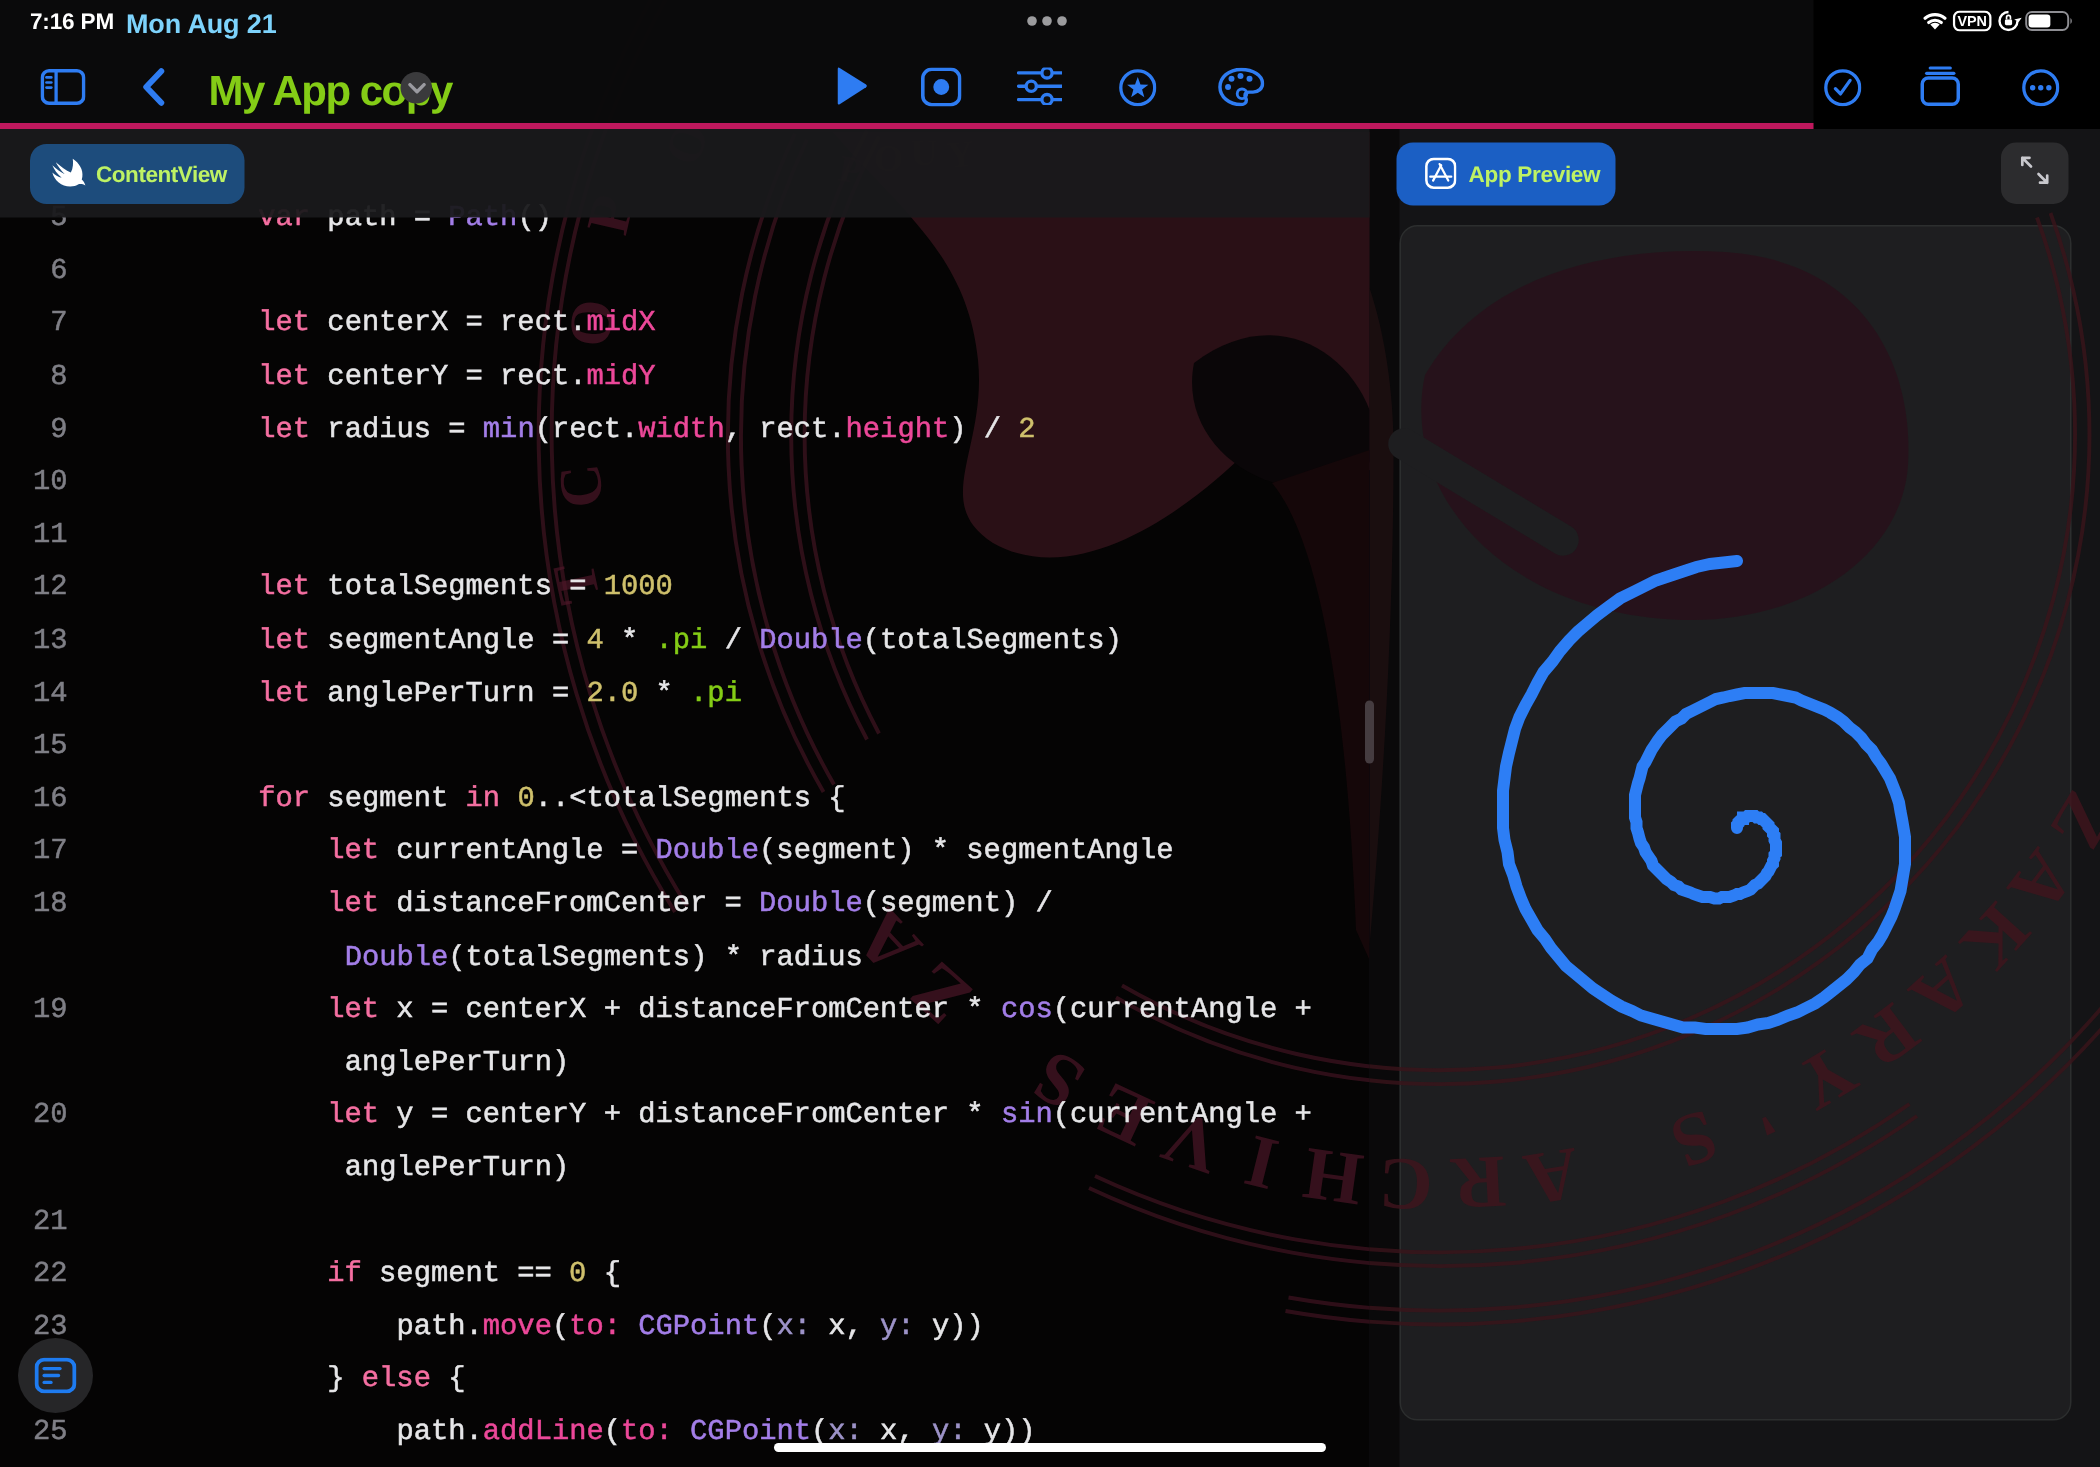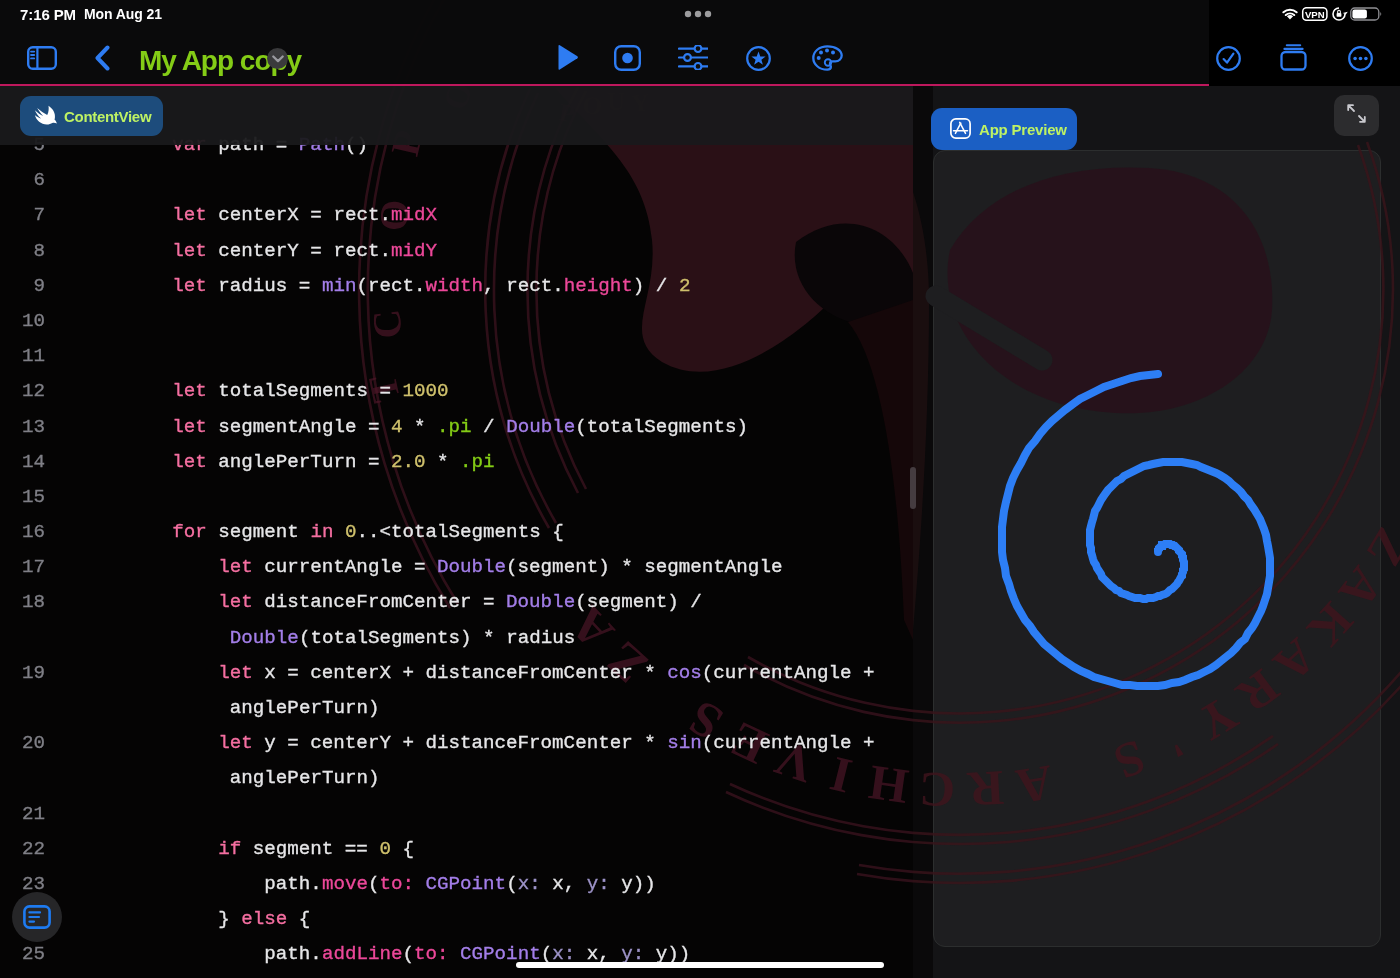--- a/index.html
+++ b/index.html
@@ -15,26 +15,26 @@
   #code{left:0;top:128px;width:913px;z-index:2;font-family:"Liberation Mono",monospace;font-size:19.2px;line-height:35.2px;white-space:pre;color:#e6e6e8;-webkit-text-stroke:0.35px}
   #code .row{position:relative;height:35.2px}
   #code .ln{position:absolute;left:0;top:0;width:45px;text-align:right;color:#7f7f86}
   #code .cd{position:absolute;top:0}
   .k{color:#f56fa1}
   .n{color:#cfc06c}
   .t{color:#a37ee8}
   .m{color:#ec4899}
   .p{color:#84cc16}
   .a{color:#9d93c8}
-  #navbar{left:0;top:0;width:1209px;height:86px;background:rgba(10,10,11,0.97);z-index:5;border-bottom:2px solid #be185d}
+  #navbar{left:0;top:0;width:1209px;height:86px;background:rgba(10,10,11,0.97);z-index:5;border-bottom:4px solid #be185d}
   #edbar{left:0;top:86px;width:913px;height:59px;background:rgba(25,25,27,0.95);z-index:5}
   #prevbar{left:913px;top:86px;width:487px;height:64px;z-index:5}
   .pill{position:absolute;border-radius:11px;color:#bef264;font-weight:700;display:flex;align-items:center;white-space:nowrap}
   #cvpill{left:20px;top:10px;width:143px;height:40px;background:#1d4c7c;font-size:15px;letter-spacing:-0.3px}
-  #appill{left:18px;top:22px;width:146px;height:42px;background:#1b5fc4;font-size:15px;letter-spacing:-0.2px}
+  #appill{left:18px;top:9px;width:146px;height:42px;background:#1b5fc4;font-size:15px;letter-spacing:-0.2px}
   #expand{position:absolute;left:421px;top:9px;width:45px;height:41px;background:#2c2c2e;border-radius:10px}
   #float{left:12px;top:892px;width:50px;height:50px;border-radius:50%;background:#262628;z-index:6}
   #homebar{left:516px;top:962px;width:368px;height:6px;border-radius:3px;background:#fff;z-index:7}
   #scroll{left:910px;top:467px;width:6px;height:42px;border-radius:3px;background:#453c40;z-index:6}
 </style></head>
 <body>
 <div class="abs" id="leftpane"></div>
 <div class="abs" id="rightpane"></div>
 <div class="abs" id="gapcol"></div>
 <svg class="abs" id="wm" width="1400" height="978" viewBox="0 0 1400 978">
@@ -170,21 +170,21 @@
       <svg style="position:absolute;left:12px;top:8px" width="21" height="21" viewBox="0 0 21 21">
 <g stroke="#c9c9ce" stroke-width="1.8" fill="none" stroke-linecap="round" stroke-linejoin="round">
 <path d="M8 8 L2.2 2.2 M2.2 7 L2.2 2.2 L7 2.2"></path>
 <path d="M13 13 L18.8 18.8 M18.8 14 L18.8 18.8 L14 18.8"></path>
 </g>
       </svg>
     </div>
 </div>
 <div class="abs" id="navbar">
 <div style="position:absolute;left:20px;top:6px;color:#fff;font-size:15px;font-weight:700;letter-spacing:-0.1px">7:16 PM</div>
-<div style="position:absolute;left:84px;top:6px;color:#ffffff;font-size:14px;font-weight:700;letter-spacing:-0.1px">Mon Aug 21</div>
+<div style="position:absolute;left:84px;top:6px;color:#7dd3fc;font-size:18px;font-weight:700;letter-spacing:-0.1px">Mon Aug 21</div>
 <svg style="position:absolute;left:684px;top:10px" width="32" height="8" viewBox="0 0 32 8">
  <circle cx="4" cy="4" r="3.2" fill="#9c9c9e"></circle>
       <circle cx="14" cy="4" r="3.2" fill="#9c9c9e"></circle>
       <circle cx="24" cy="4" r="3.2" fill="#9c9c9e"></circle>
     </svg>
 <svg style="position:absolute;left:1282px;top:7px" width="100" height="14" viewBox="0 0 100 14">
  <g stroke="#fff" fill="none" stroke-linecap="round">
   <path d="M1.4 5.2 A10.2 10.2 0 0 1 14.6 5.2" stroke-width="2.1"></path>
   <path d="M3.8 8 A6.6 6.6 0 0 1 12.2 8" stroke-width="2.1"></path>
   <path d="M8 12.6 L4.9 9.3 A4.6 4.6 0 0 1 11.1 9.3 Z" fill="#fff" stroke="none"></path>

